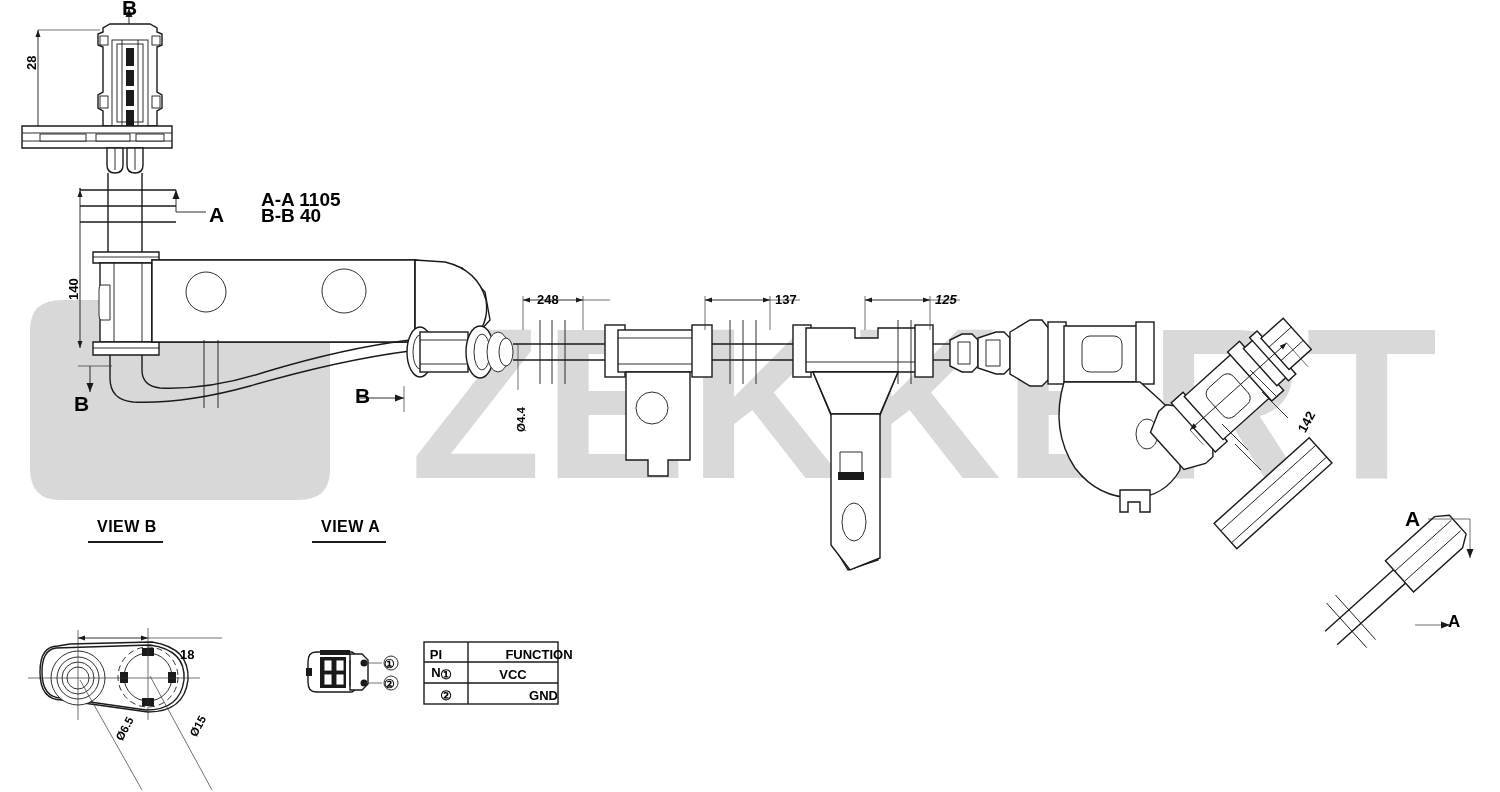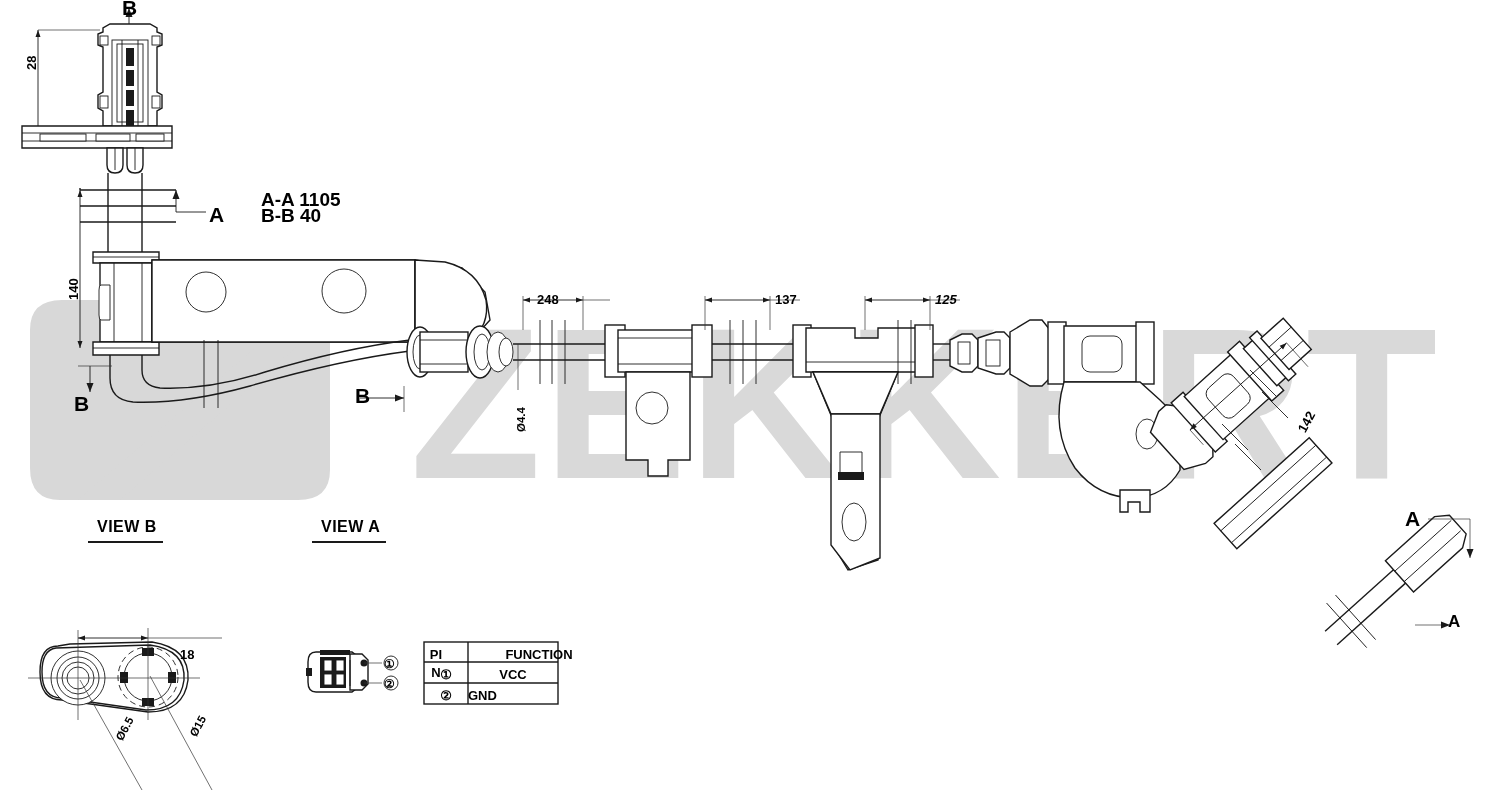--- a/index.html
+++ b/index.html
@@ -470,17 +470,17 @@
 </div>
 <div style="position:absolute;left:424px;top:665px;width:44px;text-align:center;">
   <span class="tbltxt">①</span>
 </div>
 <div style="position:absolute;left:468px;top:665px;width:90px;text-align:center;">
   <span class="tbltxt">VCC</span>
 </div>
 <div style="position:absolute;left:424px;top:686px;width:44px;text-align:center;">
   <span class="tbltxt">②</span>
 </div>
-<div style="position:absolute;left:468px;top:686px;width:90px;text-align:left;">
+<div style="position:absolute;left:468px;top:686px;width:90px;text-align:right;">
   <span class="tbltxt">GND</span>
 </div>
 
 </div>
 
 </body></html>

